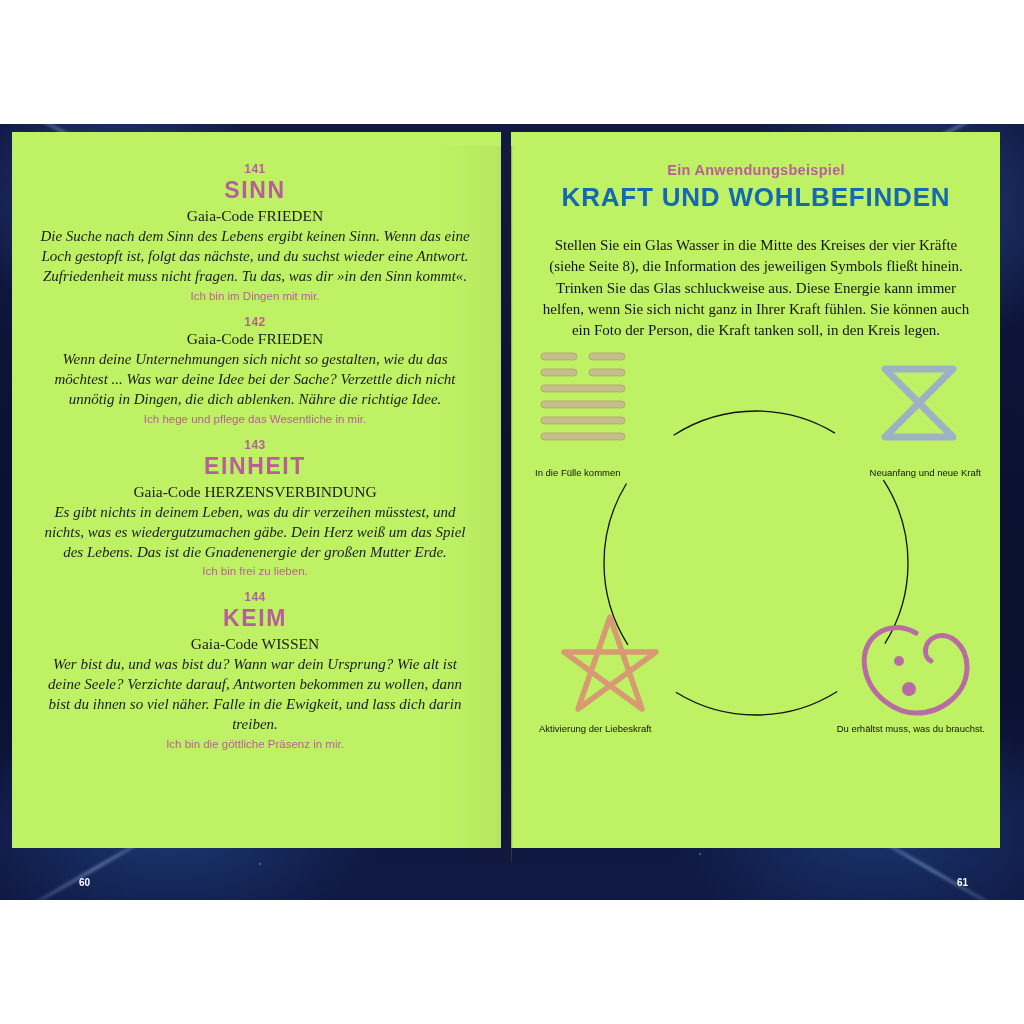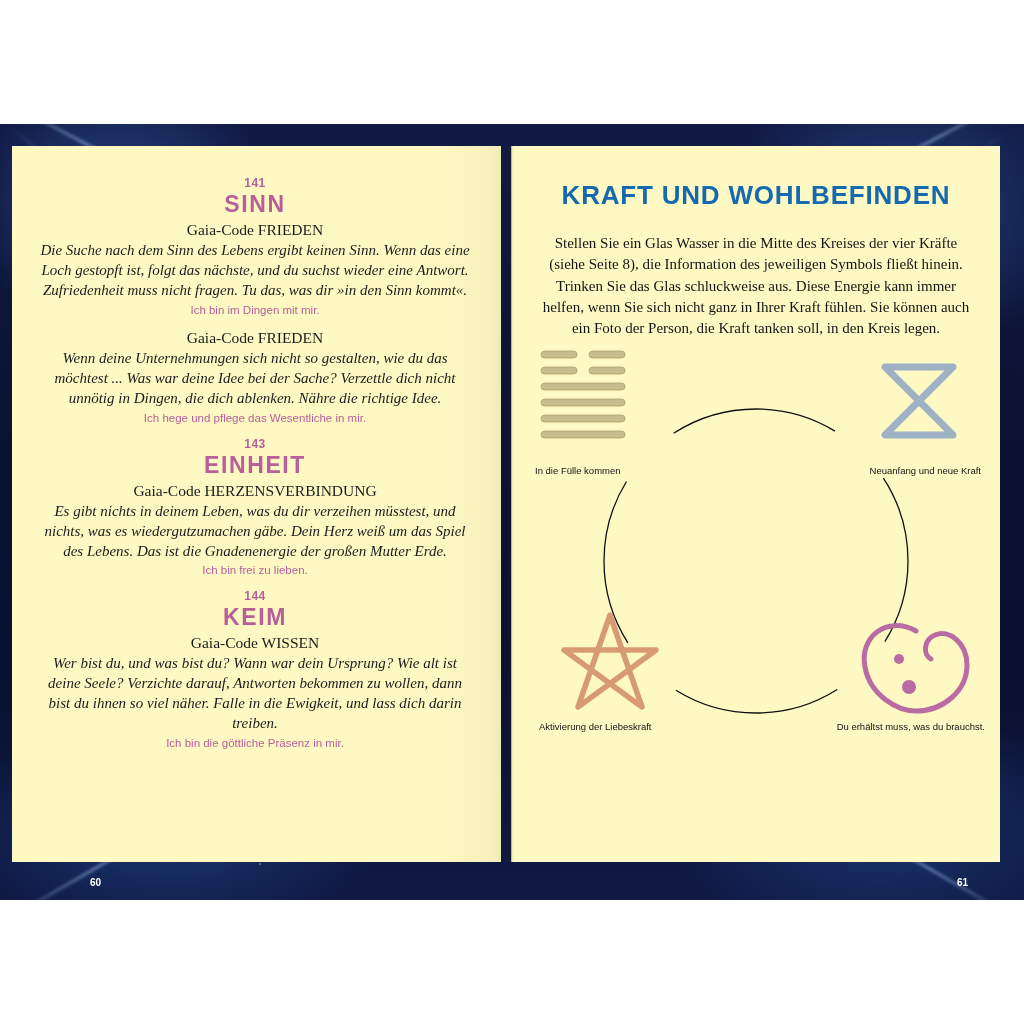--- a/index.html
+++ b/index.html
@@ -58,24 +58,24 @@
   
   .ray {
     position: absolute;
     background: linear-gradient(90deg, rgba(170,210,255,0.0), rgba(180,220,255,0.45), rgba(170,210,255,0.0));
     filter: blur(1.5px);
   }
 
   
   .page {
     position: absolute;
-    top: 22px;
+    top: 8px;
     width: 489px;
     height: 716px;
-    background: #fef9c3;
+    background: #bef264;
   }
   .page.left  { left: 12px;  border-radius: 0 0 0 0; }
   .page.right { left: 511px; }
 
   
   .gutter {
     position: absolute;
     top: 22px;
     left: 440px;
     width: 142px;
@@ -92,21 +92,21 @@
 
   
   .page-number {
     position: absolute;
     bottom: 12px;
     color: #ffffff;
     font-family: "Liberation Sans", sans-serif;
     font-size: 10px;
     font-weight: bold;
   }
-  .page-number.left { left: 51px; padding-left: 39px; }
+  .page-number.left { left: 40px; padding-left: 39px; }
   .page-number.right { right: 56px; }
 
   
   .left-content {
     position: absolute;
     left: 28px;
     top: 30px;
     width: 430px;
     text-align: center;
   }
@@ -212,20 +212,21 @@
 
       <div class="entry">
         <div class="entry-num">141</div>
         <div class="entry-title">SINN</div>
         <div class="entry-code">Gaia-Code FRIEDEN</div>
         <div class="entry-text">Die Suche nach dem Sinn des Lebens ergibt keinen Sinn. Wenn das eine Loch gestopft ist, folgt das nächste, und du suchst wieder eine Antwort. Zufriedenheit muss nicht fragen. Tu das, was dir »in den Sinn kommt«.</div>
         <div class="entry-affirm">Ich bin im Dingen mit mir.</div>
       </div>
 
       <div class="entry">
+        <div class="entry-num">142</div>
         <div class="entry-code">Gaia-Code FRIEDEN</div>
         <div class="entry-text">Wenn deine Unternehmungen sich nicht so gestalten, wie du das möchtest ... Was war deine Idee bei der Sache? Verzettle dich nicht unnötig in Dingen, die dich ablenken. Nähre die richtige Idee.</div>
         <div class="entry-affirm">Ich hege und pflege das Wesentliche in mir.</div>
       </div>
 
       <div class="entry">
         <div class="entry-num">143</div>
         <div class="entry-title">EINHEIT</div>
         <div class="entry-code">Gaia-Code HERZENSVERBINDUNG</div>
         <div class="entry-text">Es gibt nichts in deinem Leben, was du dir verzeihen müsstest, und nichts, was es wiedergutzumachen gäbe. Dein Herz weiß um das Spiel des Lebens. Das ist die Gnadenenergie der großen Mutter Erde.</div>
@@ -238,20 +239,21 @@
         <div class="entry-code">Gaia-Code WISSEN</div>
         <div class="entry-text">Wer bist du, und was bist du? Wann war dein Ursprung? Wie alt ist deine Seele? Verzichte darauf, Antworten bekommen zu wollen, dann bist du ihnen so viel näher. Falle in die Ewigkeit, und lass dich darin treiben.</div>
         <div class="entry-affirm">Ich bin die göttliche Präsenz in mir.</div>
       </div>
 
     </div>
   </div>
 
   <div class="page right">
     <div class="right-content">
+      <div class="eyebrow">Ein Anwendungsbeispiel</div>
       <div class="headline">KRAFT UND WOHLBEFINDEN</div>
       <div class="body-text">Stellen Sie ein Glas Wasser in die Mitte des Kreises der vier Kräfte (siehe Seite 8), die Information des jeweiligen Symbols fließt hinein. Trinken Sie das Glas schluckweise aus. Diese Energie kann immer helfen, wenn Sie sich nicht ganz in Ihrer Kraft fühlen. Sie können auch ein Foto der Person, die Kraft tanken soll, in den Kreis legen.</div>
 
       <div class="diagram">
 
         <svg width="430" height="400" style="position:absolute; left:0; top:0;">
           <circle cx="215" cy="200" r="152" fill="none" stroke="#111111" stroke-width="1.3" stroke-dasharray="170 68" stroke-dashoffset="85"></circle>
         </svg>
 
         <svg width="110" height="110" style="position:absolute; left:-8px; top:-16px;">

